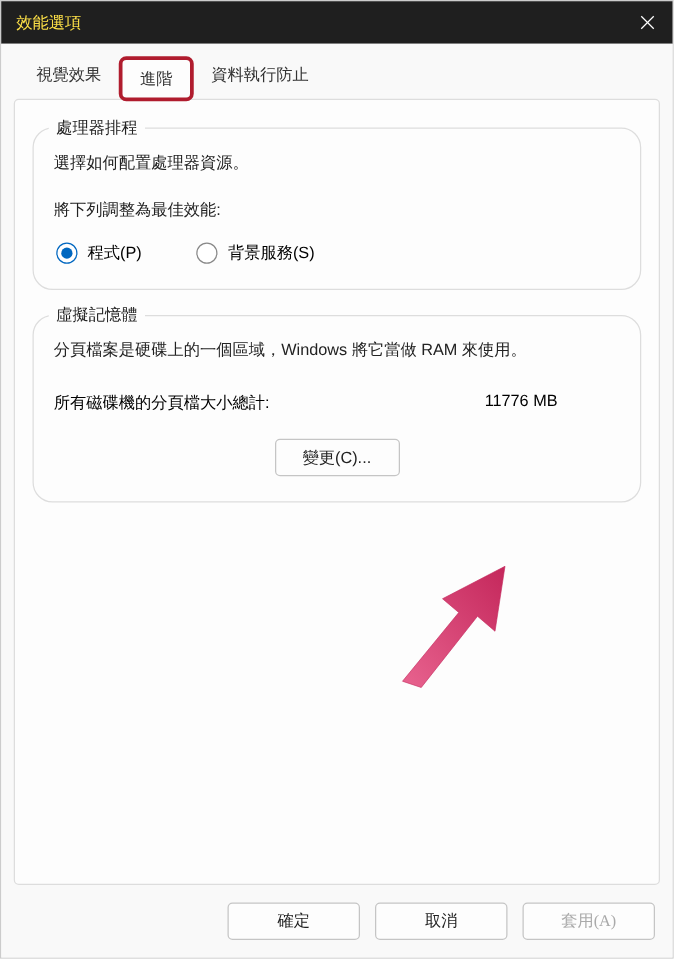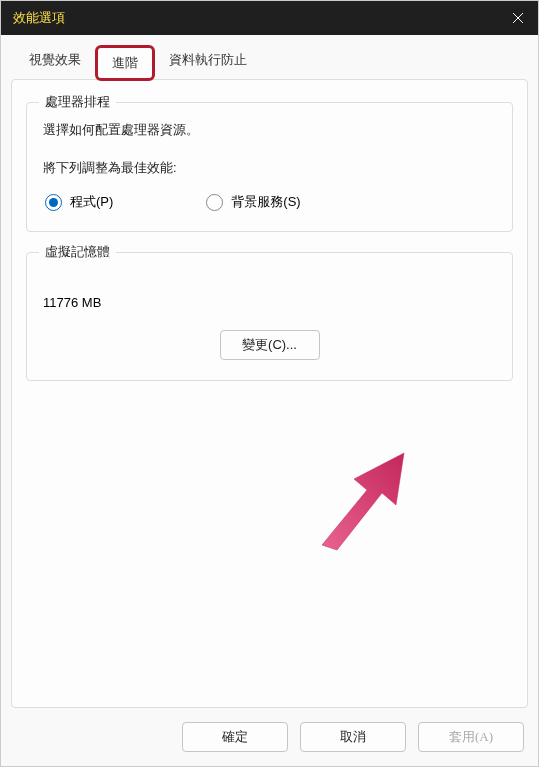--- a/index.html
+++ b/index.html
@@ -70,21 +70,21 @@
     border: 1px solid #ddd;
     background: #fdfdfd;
     border-radius: 4px;
     flex: 1;
     margin-top: -2px;
     padding: 22px 14px 14px 14px;
     position: relative;
   }
   .group {
     border: 1px solid #ddd;
-    border-radius: 4px;
+    border-radius: 16px;
     padding: 18px 16px 20px 16px;
     margin-bottom: 20px;
     position: relative;
   }
   .group-legend {
     position: absolute;
     top: -10px;
     left: 12px;
     background: #fdfdfd;
     padding: 0 6px;
@@ -96,21 +96,21 @@
     color: #222;
     margin-bottom: 20px;
   }
   .label-line {
     font-size: 13px;
     color: #222;
     margin-bottom: 16px;
   }
   .radio-row {
     display: flex;
-    gap: 93px;
+    gap: 44px;
     align-items: center;
     margin-left: 2px;
   }
   .radio-item {
     display: flex;
     align-items: center;
     gap: 8px;
     cursor: pointer;
   }
   .radio {
@@ -214,21 +214,23 @@
           </div>
           <div class="radio-item">
             <span class="radio"></span>
             <span>背景服務(S)</span>
           </div>
         </div>
       </div>
 
       <div class="group">
         <div class="group-legend">虛擬記憶體</div>
+        <div class="desc">分頁檔案是硬碟上的一個區域，Windows 將它當做 RAM 來使用。</div>
         <div class="vm-row">
+          <span>所有磁碟機的分頁檔大小總計:</span>
           <span>11776 MB</span>
         </div>
         <div class="vm-btn-row">
           <div class="btn">變更(C)...</div>
         </div>
       </div>
 
       <svg class="arrow" width="100" height="110" viewBox="0 0 100 110">
         <defs>
           <linearGradient id="g" x1="0" y1="1" x2="1" y2="0">

